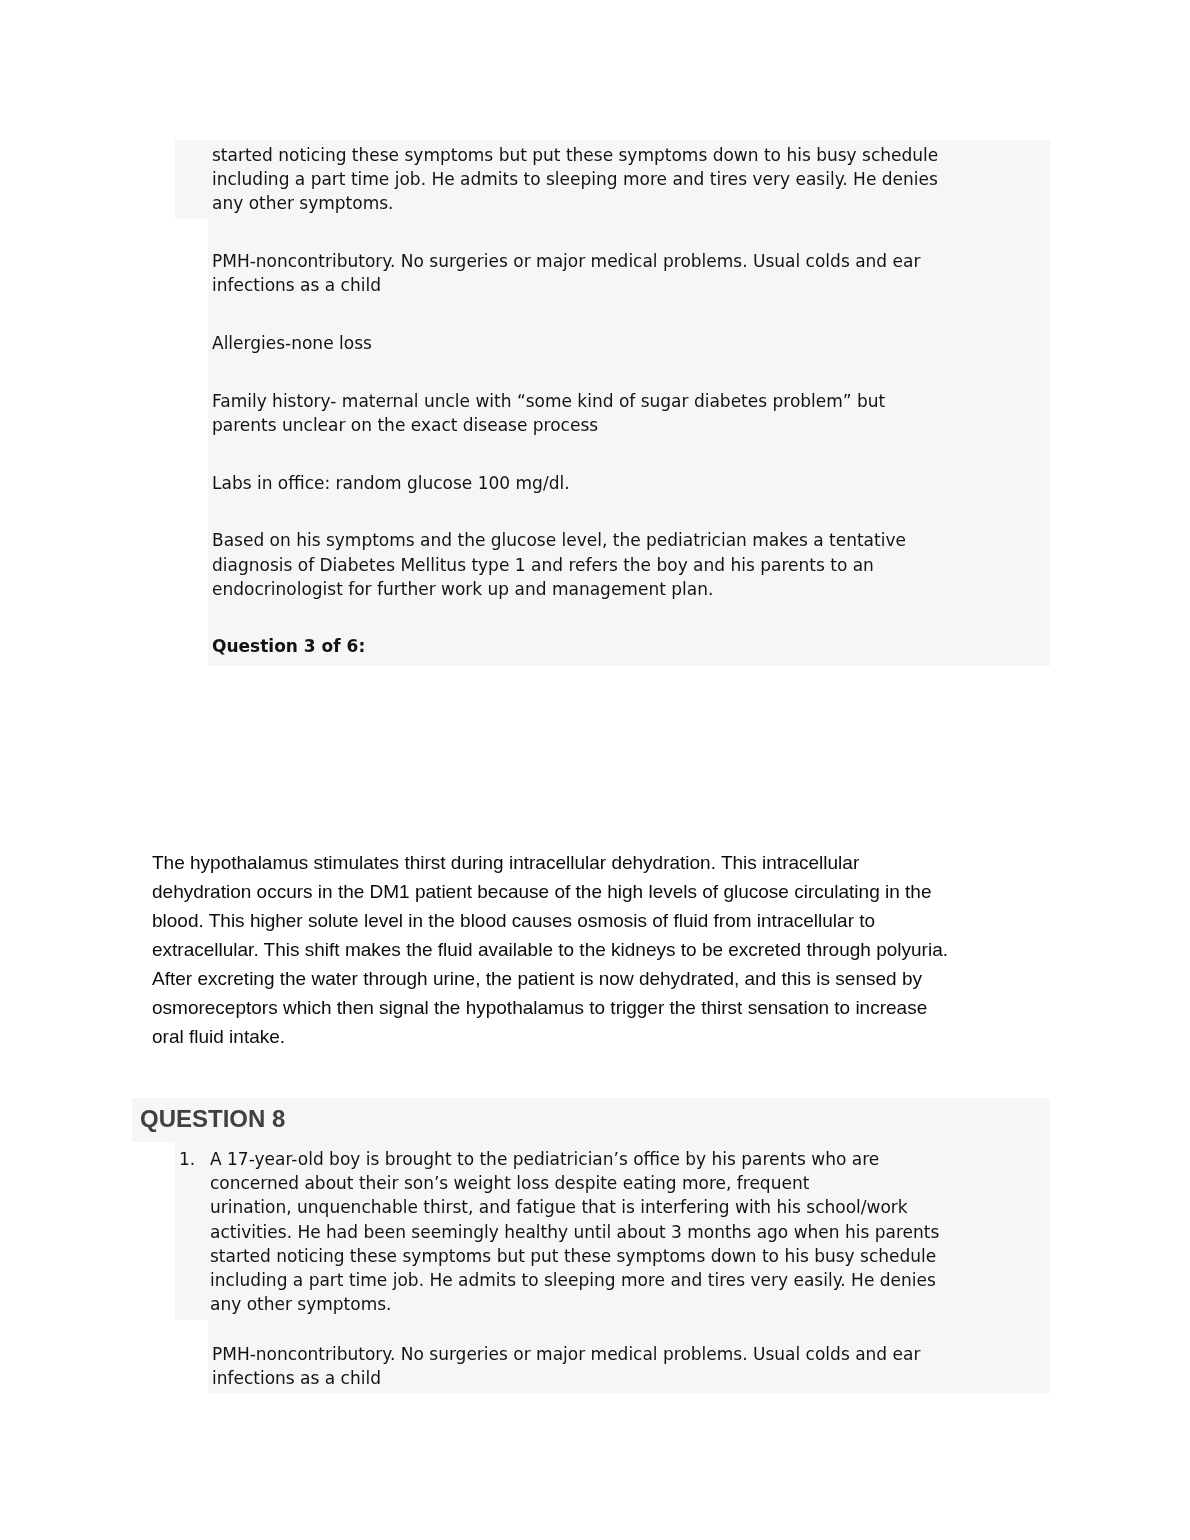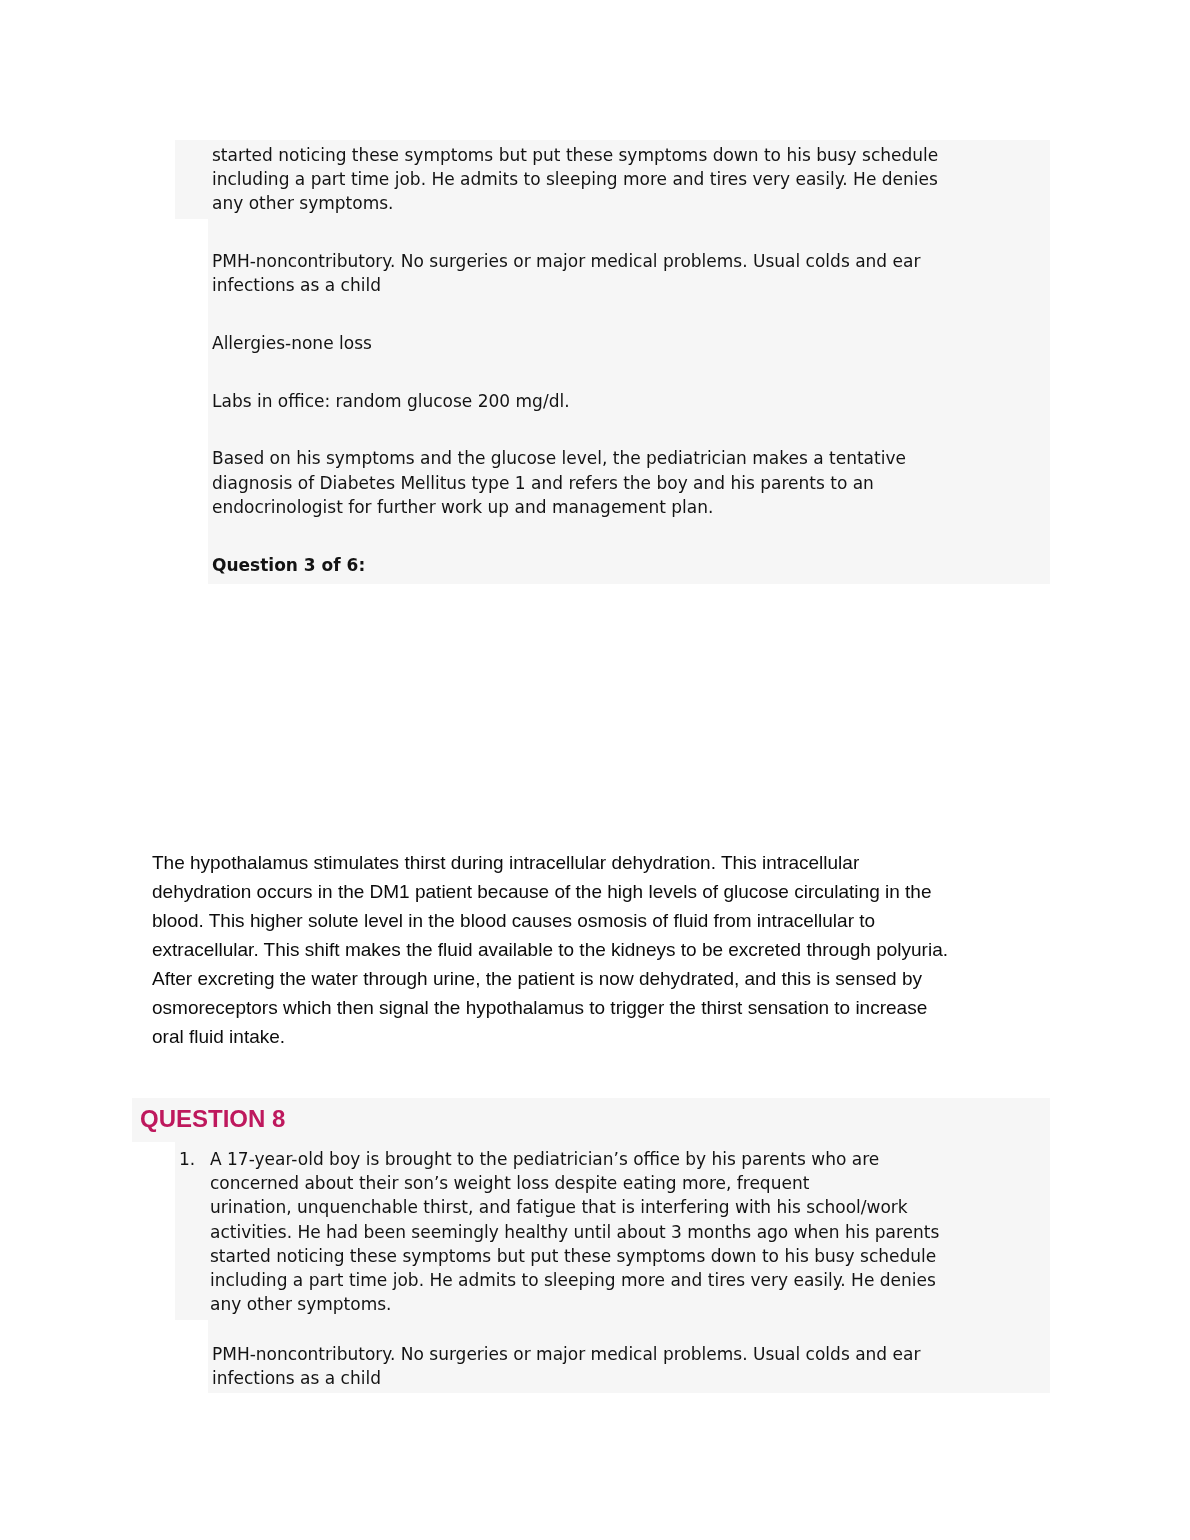--- a/index.html
+++ b/index.html
@@ -57,21 +57,21 @@
     left:132px; top:1098px; width:918px;
     background:#f6f6f6;
     padding:6px 0 8px 8px;
     box-sizing:border-box;
   }
   .q8-heading {
     font-family:"Liberation Sans", sans-serif;
     font-weight:bold;
     font-size:24px;
     line-height:30px;
-    color:#be185d;
+    color:#404040;
   }
   .q8-list-box {
     position:absolute;
     left:175px; top:1142px; width:875px;
     background:#f6f6f6;
     padding:5px 0 4px 0;
     box-sizing:border-box;
     display:flex;
     align-items:flex-start;
   }
@@ -109,21 +109,23 @@
 
 <div class="page">
 
   <section class="case-block">
     <p class="hang-extend">started noticing these symptoms but put these symptoms down to his busy schedule
 including a part time job. He admits to sleeping more and tires very easily. He denies
 any other symptoms.</p>
     <p>PMH-noncontributory. No surgeries or major medical problems. Usual colds and ear
 infections as a child</p>
     <p>Allergies-none loss</p>
-    <p>Labs in office: random glucose 200 mg/dl.</p>
+    <p>Family history- maternal uncle with “some kind of sugar diabetes problem” but
+parents unclear on the exact disease process</p>
+    <p>Labs in office: random glucose 100 mg/dl.</p>
     <p>Based on his symptoms and the glucose level, the pediatrician makes a tentative
 diagnosis of Diabetes Mellitus type 1 and refers the boy and his parents to an
 endocrinologist for further work up and management plan.</p>
     <p class="q-label">Question 3 of 6:</p>
   </section>
 
   <div class="answer">The hypothalamus stimulates thirst during intracellular dehydration. This intracellular
 dehydration occurs in the DM1 patient because of the high levels of glucose circulating in the
 blood. This higher solute level in the blood causes osmosis of fluid from intracellular to
 extracellular. This shift makes the fluid available to the kidneys to be excreted through polyuria.

